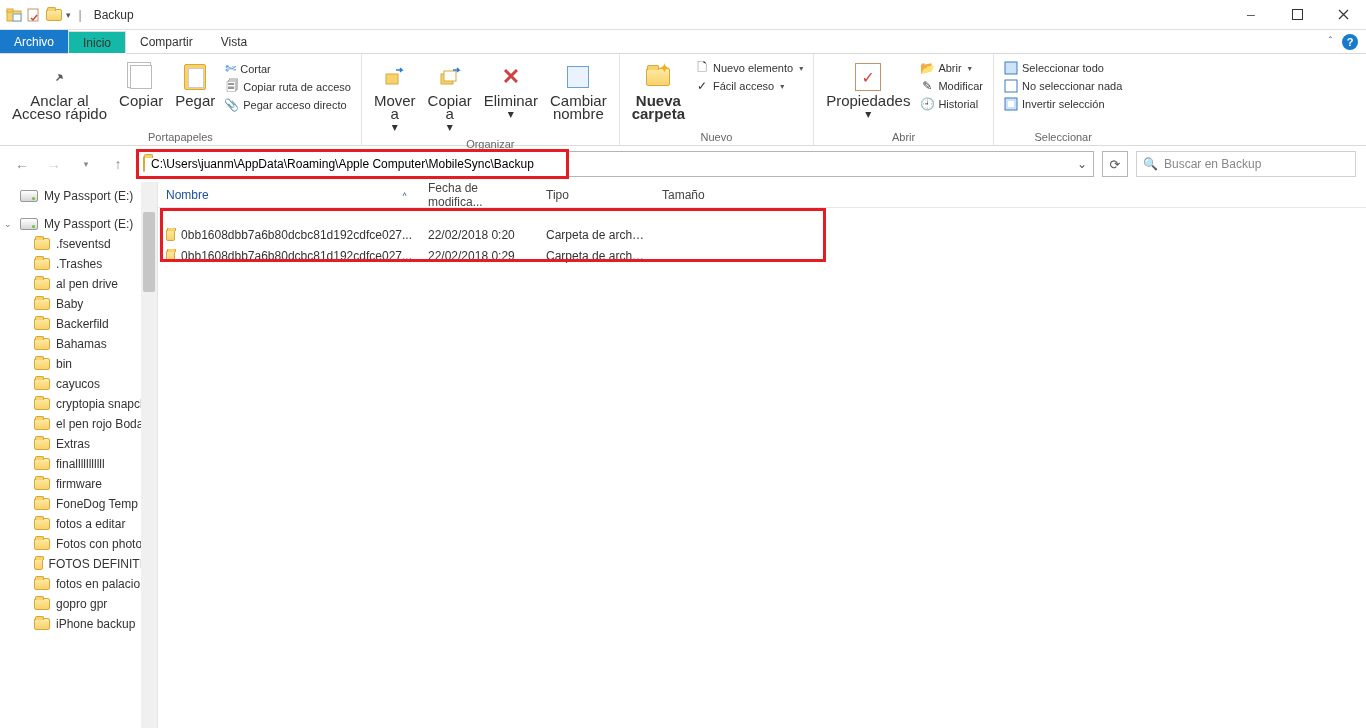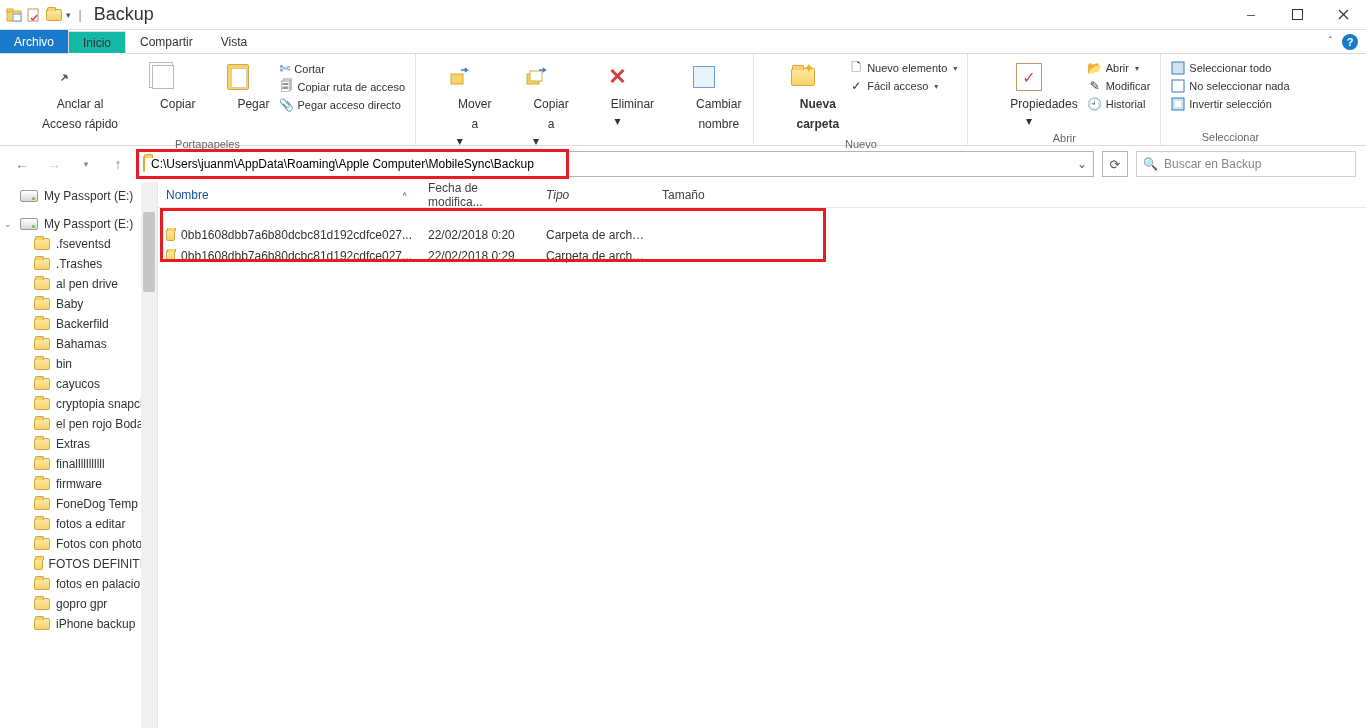--- a/index.html
+++ b/index.html
@@ -3,41 +3,41 @@
 <meta charset="utf-8">
 <style>
 * { box-sizing: border-box; margin: 0; padding: 0; font-family: "Segoe UI", Tahoma, sans-serif; }
 body { width: 1366px; height: 728px; background: #fff; overflow: hidden; font-size: 12px; color: #333; }
 
 
 .titlebar { height: 30px; display: flex; align-items: center; border-bottom: 1px solid #e0e0e0; }
 .titlebar .qat { display: flex; align-items: center; padding-left: 6px; gap: 4px; }
 .qat-icon { width: 16px; height: 16px; display: inline-flex; align-items: center; justify-content: center; }
 .titlebar .sep { color: #888; margin: 0 4px; }
-.titlebar .title { margin-left: 4px; font-size: 18px; }
+.titlebar .title { margin-left: 4px; font-size: 12px; }
 .titlebar .controls { margin-left: auto; display: flex; }
 .titlebar .controls .ctl { width: 46px; height: 30px; display: flex; align-items: center; justify-content: center; font-size: 11px; }
 
 
 .tabsrow { height: 24px; display: flex; align-items: stretch; border-bottom: 1px solid #dadada; }
 .tabsrow .tab { padding: 0 14px; display: flex; align-items: center; font-size: 12px; color: #333; cursor: default; }
 .tabsrow .tab.file { background: #1979ca; color: #fff; }
 .tabsrow .tab.active { border: 1px solid #dadada; border-bottom: 1px solid #fff; position: relative; top: 1px; background: #14b8a6; }
 .tabsrow .right { margin-left: auto; display: flex; align-items: center; padding-right: 8px; gap: 10px; }
 .help-icon { width: 16px; height: 16px; background: #1979ca; border-radius: 50%; color: #fff; display: flex; align-items: center; justify-content: center; font-size: 11px; font-weight: bold; }
 .chev { font-size: 10px; color: #555; }
 
 
 .ribbon { height: 92px; border-bottom: 1px solid #dadada; display: flex; }
 .rgroup { border-right: 1px solid #e5e5e5; padding: 4px 6px 2px 6px; display: flex; flex-direction: column; }
 .rgroup .items { flex: 1; display: flex; align-items: flex-start; }
 .rgroup .glabel { text-align: center; font-size: 11px; color: #666; padding-top: 2px; }
 .bigbtn { display: flex; flex-direction: column; align-items: center; justify-content: flex-start; padding: 2px 6px; min-width: 44px; text-align: center; }
 .bigbtn .ico { height: 34px; display: flex; align-items: center; justify-content: center; }
-.bigbtn .lbl { font-size: 12px; line-height: 20px; margin-left: 30px; }
+.bigbtn .lbl { font-size: 15px; line-height: 13px; }
 .smallitem { display: flex; align-items: center; gap: 4px; font-size: 11px; padding: 1px 4px; white-space: nowrap; }
 .smallitem .tri { font-size: 8px; color: #555; margin-left: 2px; }
 .collist { display: flex; flex-direction: column; justify-content: flex-start; gap: 2px; padding-top: 2px; }
 
 
 .i-folder { width: 24px; height: 18px; background: linear-gradient(#ffe9a6,#f8d26a); border: 1px solid #d6a93a; border-radius: 2px; position: relative; }
 .i-folder::before { content:""; position:absolute; top:-4px; left:0; width:10px; height:4px; background:#f8d26a; border:1px solid #d6a93a; border-bottom:none; border-radius:2px 2px 0 0;}
 .i-folder.sm { width: 16px; height: 12px; }
 .i-folder.sm::before { top:-3px; width:7px; height:3px; }
 .i-pin { width: 20px; height: 20px; }
@@ -77,21 +77,21 @@
 .i-drive::after{content:"";position:absolute;right:2px;bottom:1px;width:3px;height:3px;background:#6bbf47;border-radius:50%;}
 
 
 .content { flex:1; }
 .colhead { height:26px; display:flex; align-items:center; border-bottom:1px solid #e8e8e8; font-size:12px; color:#444; }
 .ch { padding: 0 8px; border-right:1px solid transparent; display:flex; align-items:center; height:100%;}
 .ch.sorted { color:#1a4f9c; }
 .ch.sorted .sortmark{ font-size:8px; margin-left:auto; margin-right:4px;}
 .w-name{ width:262px;}
 .w-date{ width:118px;}
-.w-type{ width:116px;font-style:italic;}
+.w-type{ width:116px;}
 .w-size{ width:80px;}
 .rows { position:relative; padding-top:4px;}
 .row { display:flex; align-items:center; height:21px; font-size:12px;}
 .row .c{ padding:0 8px; overflow:hidden; white-space:nowrap; text-overflow:ellipsis;margin-top:24px;}
 .row .c.name{ width:262px; display:flex; align-items:center; gap:6px;}
 .row .c.date{ width:118px;}
 .row .c.type{ width:116px;}
 .rows-highlight{ position:absolute; top:0; left:2px; width:666px; height:54px; border:3px solid #e51c23; pointer-events:none;}
 .sb-scroll { position:absolute; right:0; top:0; bottom:0; width:16px; background:#f0f0f0;}
 .sb-scroll .thumb{ position:absolute; left:2px; right:2px; top:30px; height:80px; background:#c6c6c6; border-radius:2px;}

